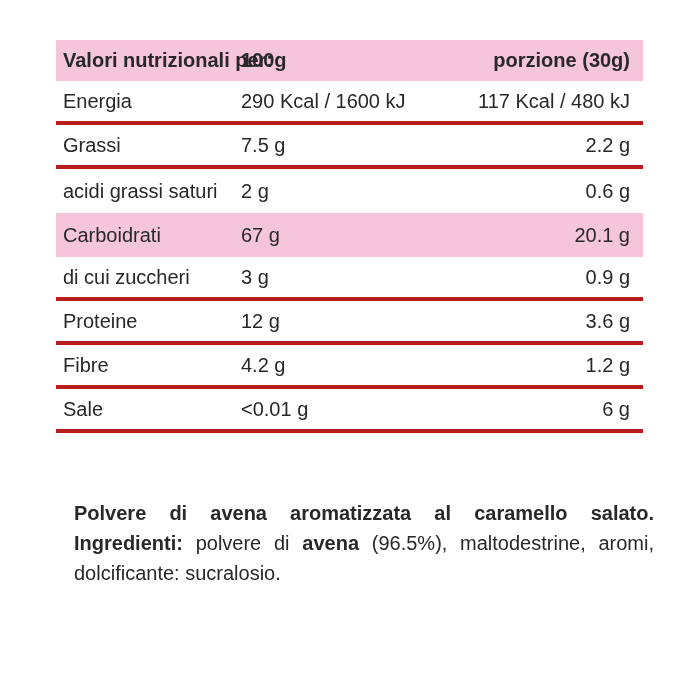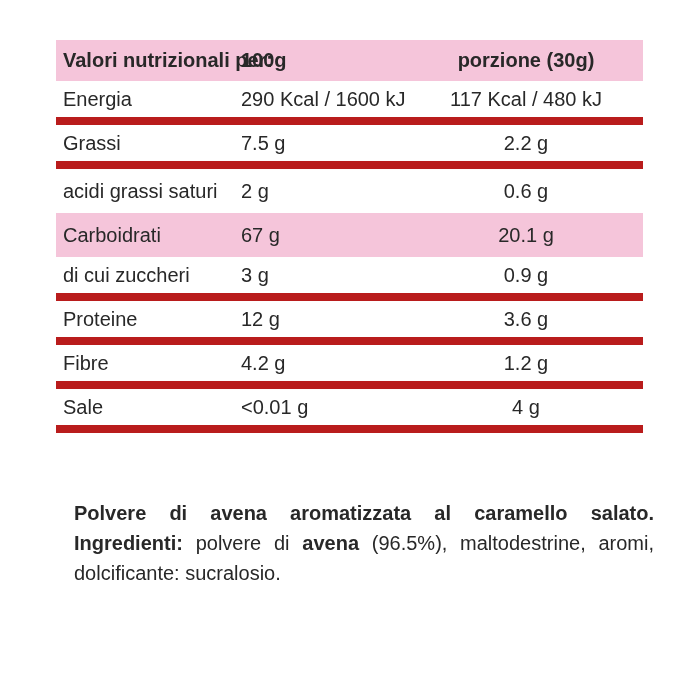--- a/index.html
+++ b/index.html
@@ -31,34 +31,34 @@
   }
   .trow--header {
     height: 41px;
     background: #f5c5da;
     font-weight: 700;
   }
   .trow--highlight {
     background: #f5c5da;
   }
   .trow--line {
-    border-bottom: 8px solid #b91c1c;
+    border-bottom: 4px solid #b91c1c;
   }
   .cell {
     white-space: nowrap;
     overflow: visible;
   }
   .cell--label {
     padding-left: 7px;
     text-align: left;
   }
   .cell--mid {
   }
   .cell--right {
-    text-align: center;
+    text-align: right;
     padding-right: 13px;
   }
   .description {
     position: absolute;
     left: 62px;
     top: 486px;
     width: 580px;
     font-size: 20px;
     line-height: 30px;
     text-align: justify;
@@ -117,18 +117,18 @@
 
   <div class="trow trow--line">
     <div class="cell cell--label">Fibre</div>
     <div class="cell cell--mid">4.2 g</div>
     <div class="cell cell--right">1.2 g</div>
   </div>
 
   <div class="trow trow--line">
     <div class="cell cell--label">Sale</div>
     <div class="cell cell--mid">&lt;0.01 g</div>
-    <div class="cell cell--right">4 g</div>
+    <div class="cell cell--right">6 g</div>
   </div>
 
 </div>
 
 <p class="description"><b>Polvere di avena aromatizzata al caramello salato.</b> <b>Ingredienti:</b> <span>polvere di</span> <b>avena</b> <span>(96.5%), maltodestrine, aromi, dolcificante: sucralosio.</span></p>
 
 </body></html>

